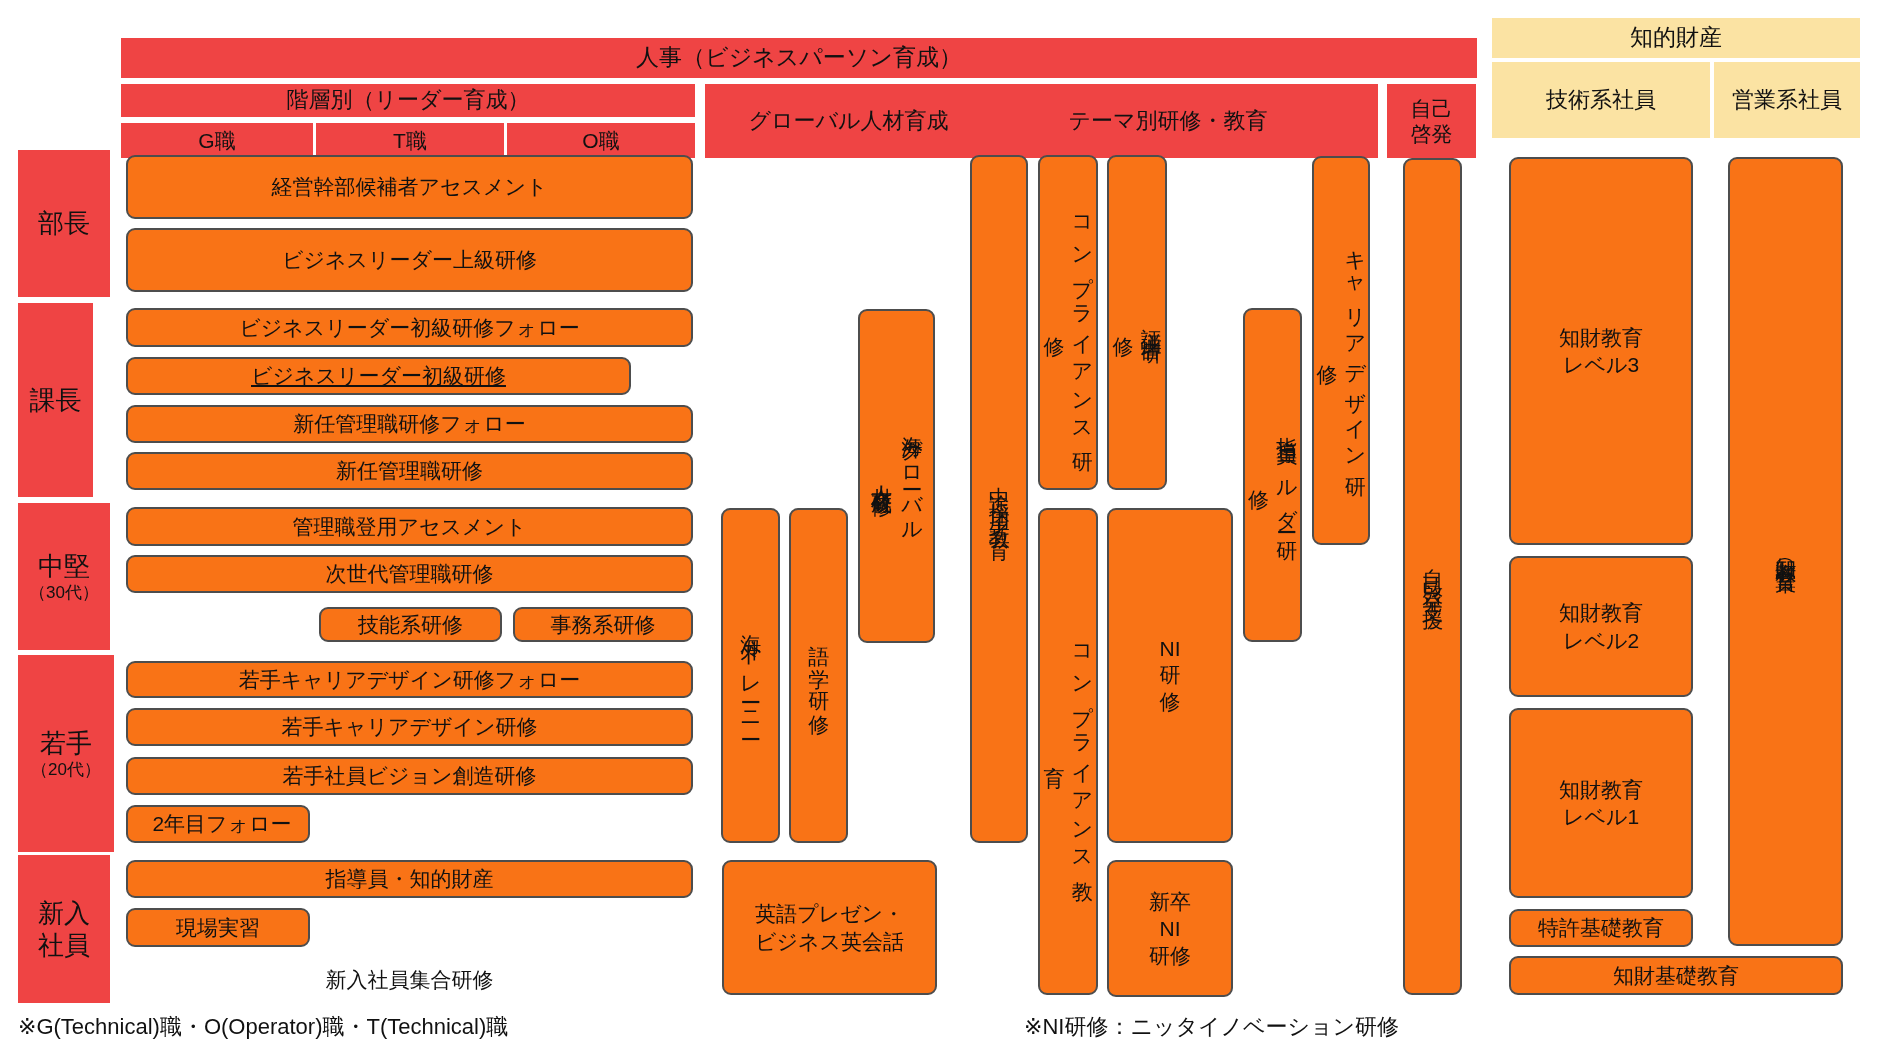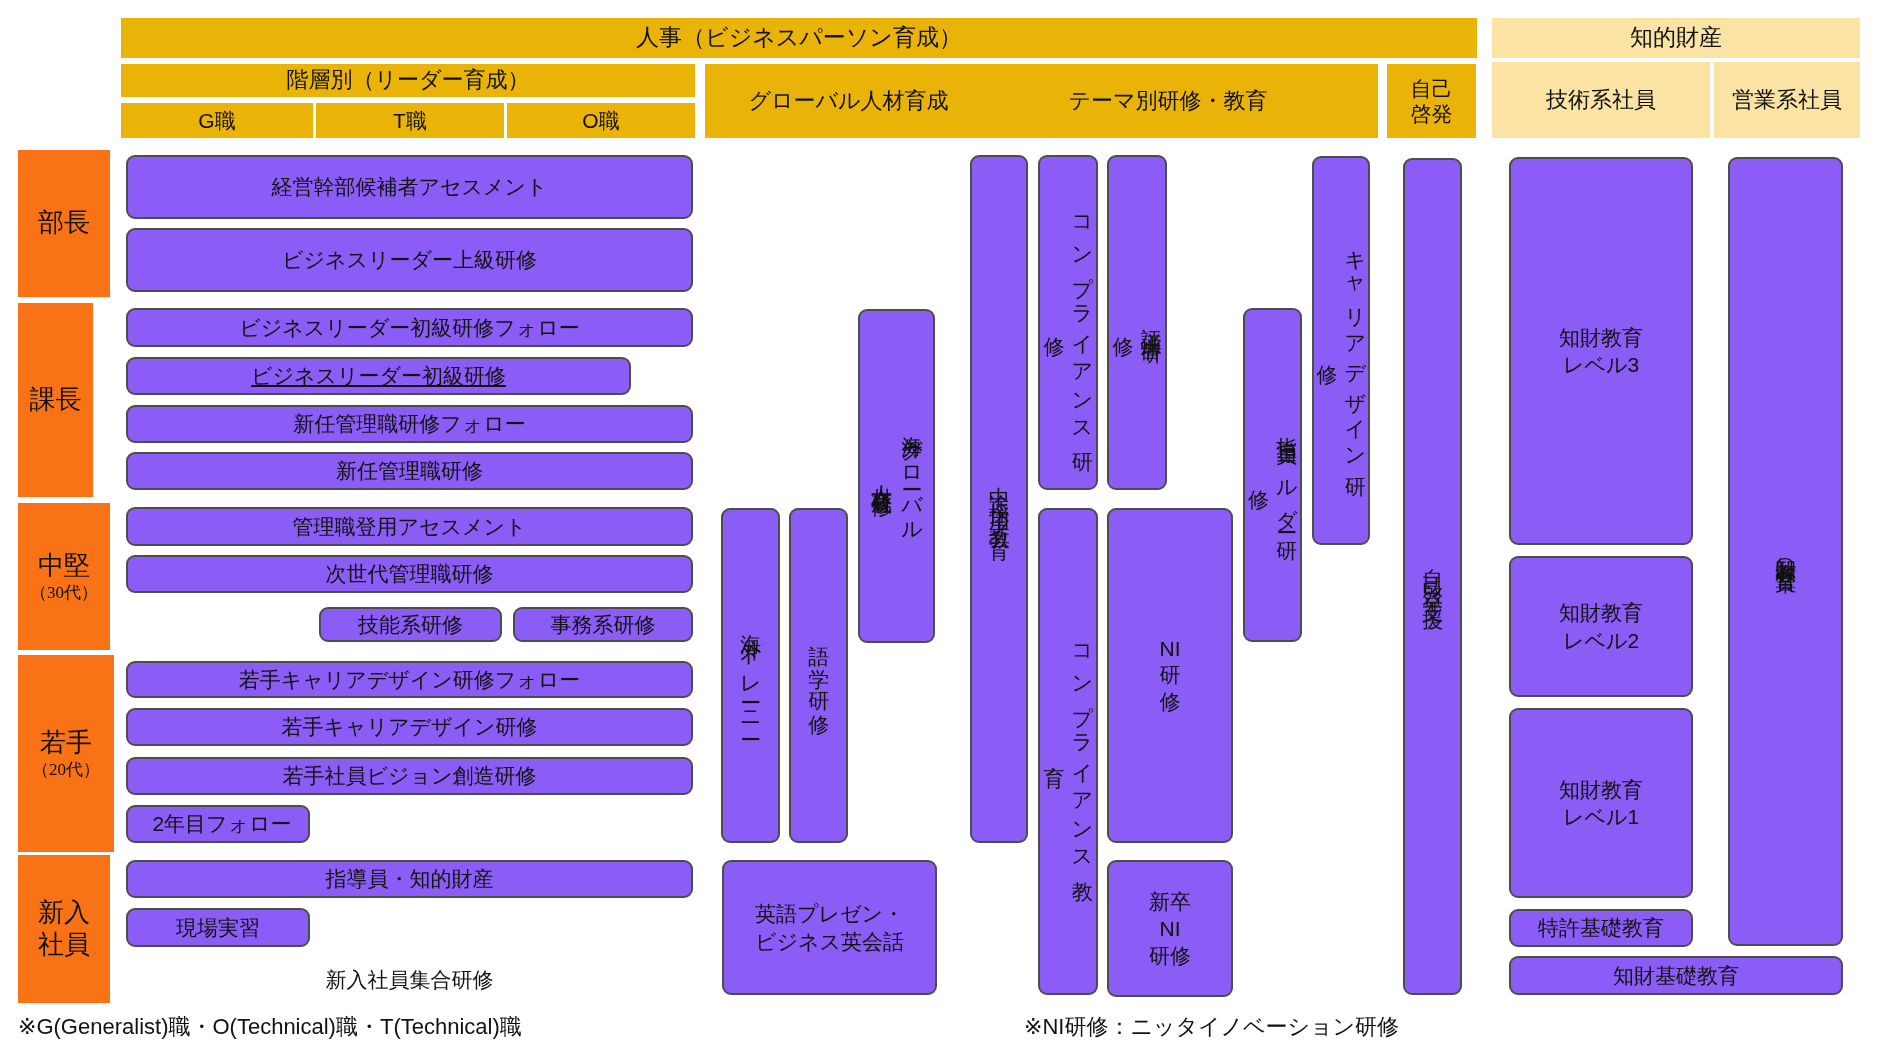--- a/index.html
+++ b/index.html
@@ -2,30 +2,30 @@
 <html lang="ja"><head>
 <meta charset="utf-8">
 <style>
   html,body{margin:0;padding:0;background:#ffffff;}
   body{font-family:"Liberation Sans","DejaVu Sans",sans-serif;color:#111;}
   .canvas{position:relative;width:1880px;height:1060px;background:#fff;overflow:hidden;}
 
   
   .hc{position:absolute;display:flex;align-items:center;justify-content:center;
       font-size:22px;text-align:center;line-height:1.2;}
-  .blue{background:#eab308;}
+  .blue{background:#ef4444;margin-top:20px;}
   .yellow{background:#FBE3A3;}
 
   
   .sb{position:absolute;display:flex;flex-direction:column;align-items:center;justify-content:center;
-      background:#f97316;font-size:26px;line-height:1.25;text-align:center;font-family:Liberation Serif, serif;}
+      background:#ef4444;font-size:26px;line-height:1.25;text-align:center;}
   .sb .sub{font-size:17px;line-height:1.2;}
 
   
-  .bx{position:absolute;background:#8b5cf6;border:2px solid #4D4D4D;border-radius:9px;
+  .bx{position:absolute;background:#f97316;border:2px solid #4D4D4D;border-radius:9px;
       display:flex;align-items:center;justify-content:center;
       font-size:21px;text-align:center;line-height:1.3;box-sizing:border-box;}
   .pre{white-space:pre-line;}
   .v{writing-mode:vertical-rl;text-orientation:mixed;letter-spacing:.25em;
      line-height:1.35;white-space:pre-line;text-align:center;}
   .ls-wide{letter-spacing:1.1em;}
   .ls-mid{letter-spacing:.4em;}
   .ls-tight{letter-spacing:.12em;}
   .plain{border:none;background:transparent;border-radius:0;}
 
@@ -140,16 +140,16 @@
   <div class="bx pre" style="left:1509px;top:556px;width:184px;height:141px;">知財教育
 レベル2</div>
   <div class="bx pre" style="left:1509px;top:708px;width:184px;height:190px;">知財教育
 レベル1</div>
   <div class="bx" style="left:1509px;top:909px;width:184px;height:38px;">特許基礎教育</div>
   <div class="bx" style="left:1509px;top:956px;width:334px;height:39px;">知財基礎教育</div>
   <div class="bx" style="left:1728px;top:157px;width:115px;height:789px;">
     <span class="v ls-tight">知財教育（営業）</span>
   </div>
 
-  <div class="note" style="left:18px;top:1012px;">※G(Generalist)職・O(Technical)職・T(Technical)職</div>
+  <div class="note" style="left:18px;top:1012px;">※G(Technical)職・O(Operator)職・T(Technical)職</div>
   <div class="note" style="left:1024px;top:1012px;">※NI研修：ニッタイノベーション研修</div>
 
 </div>
 
 </body></html>

